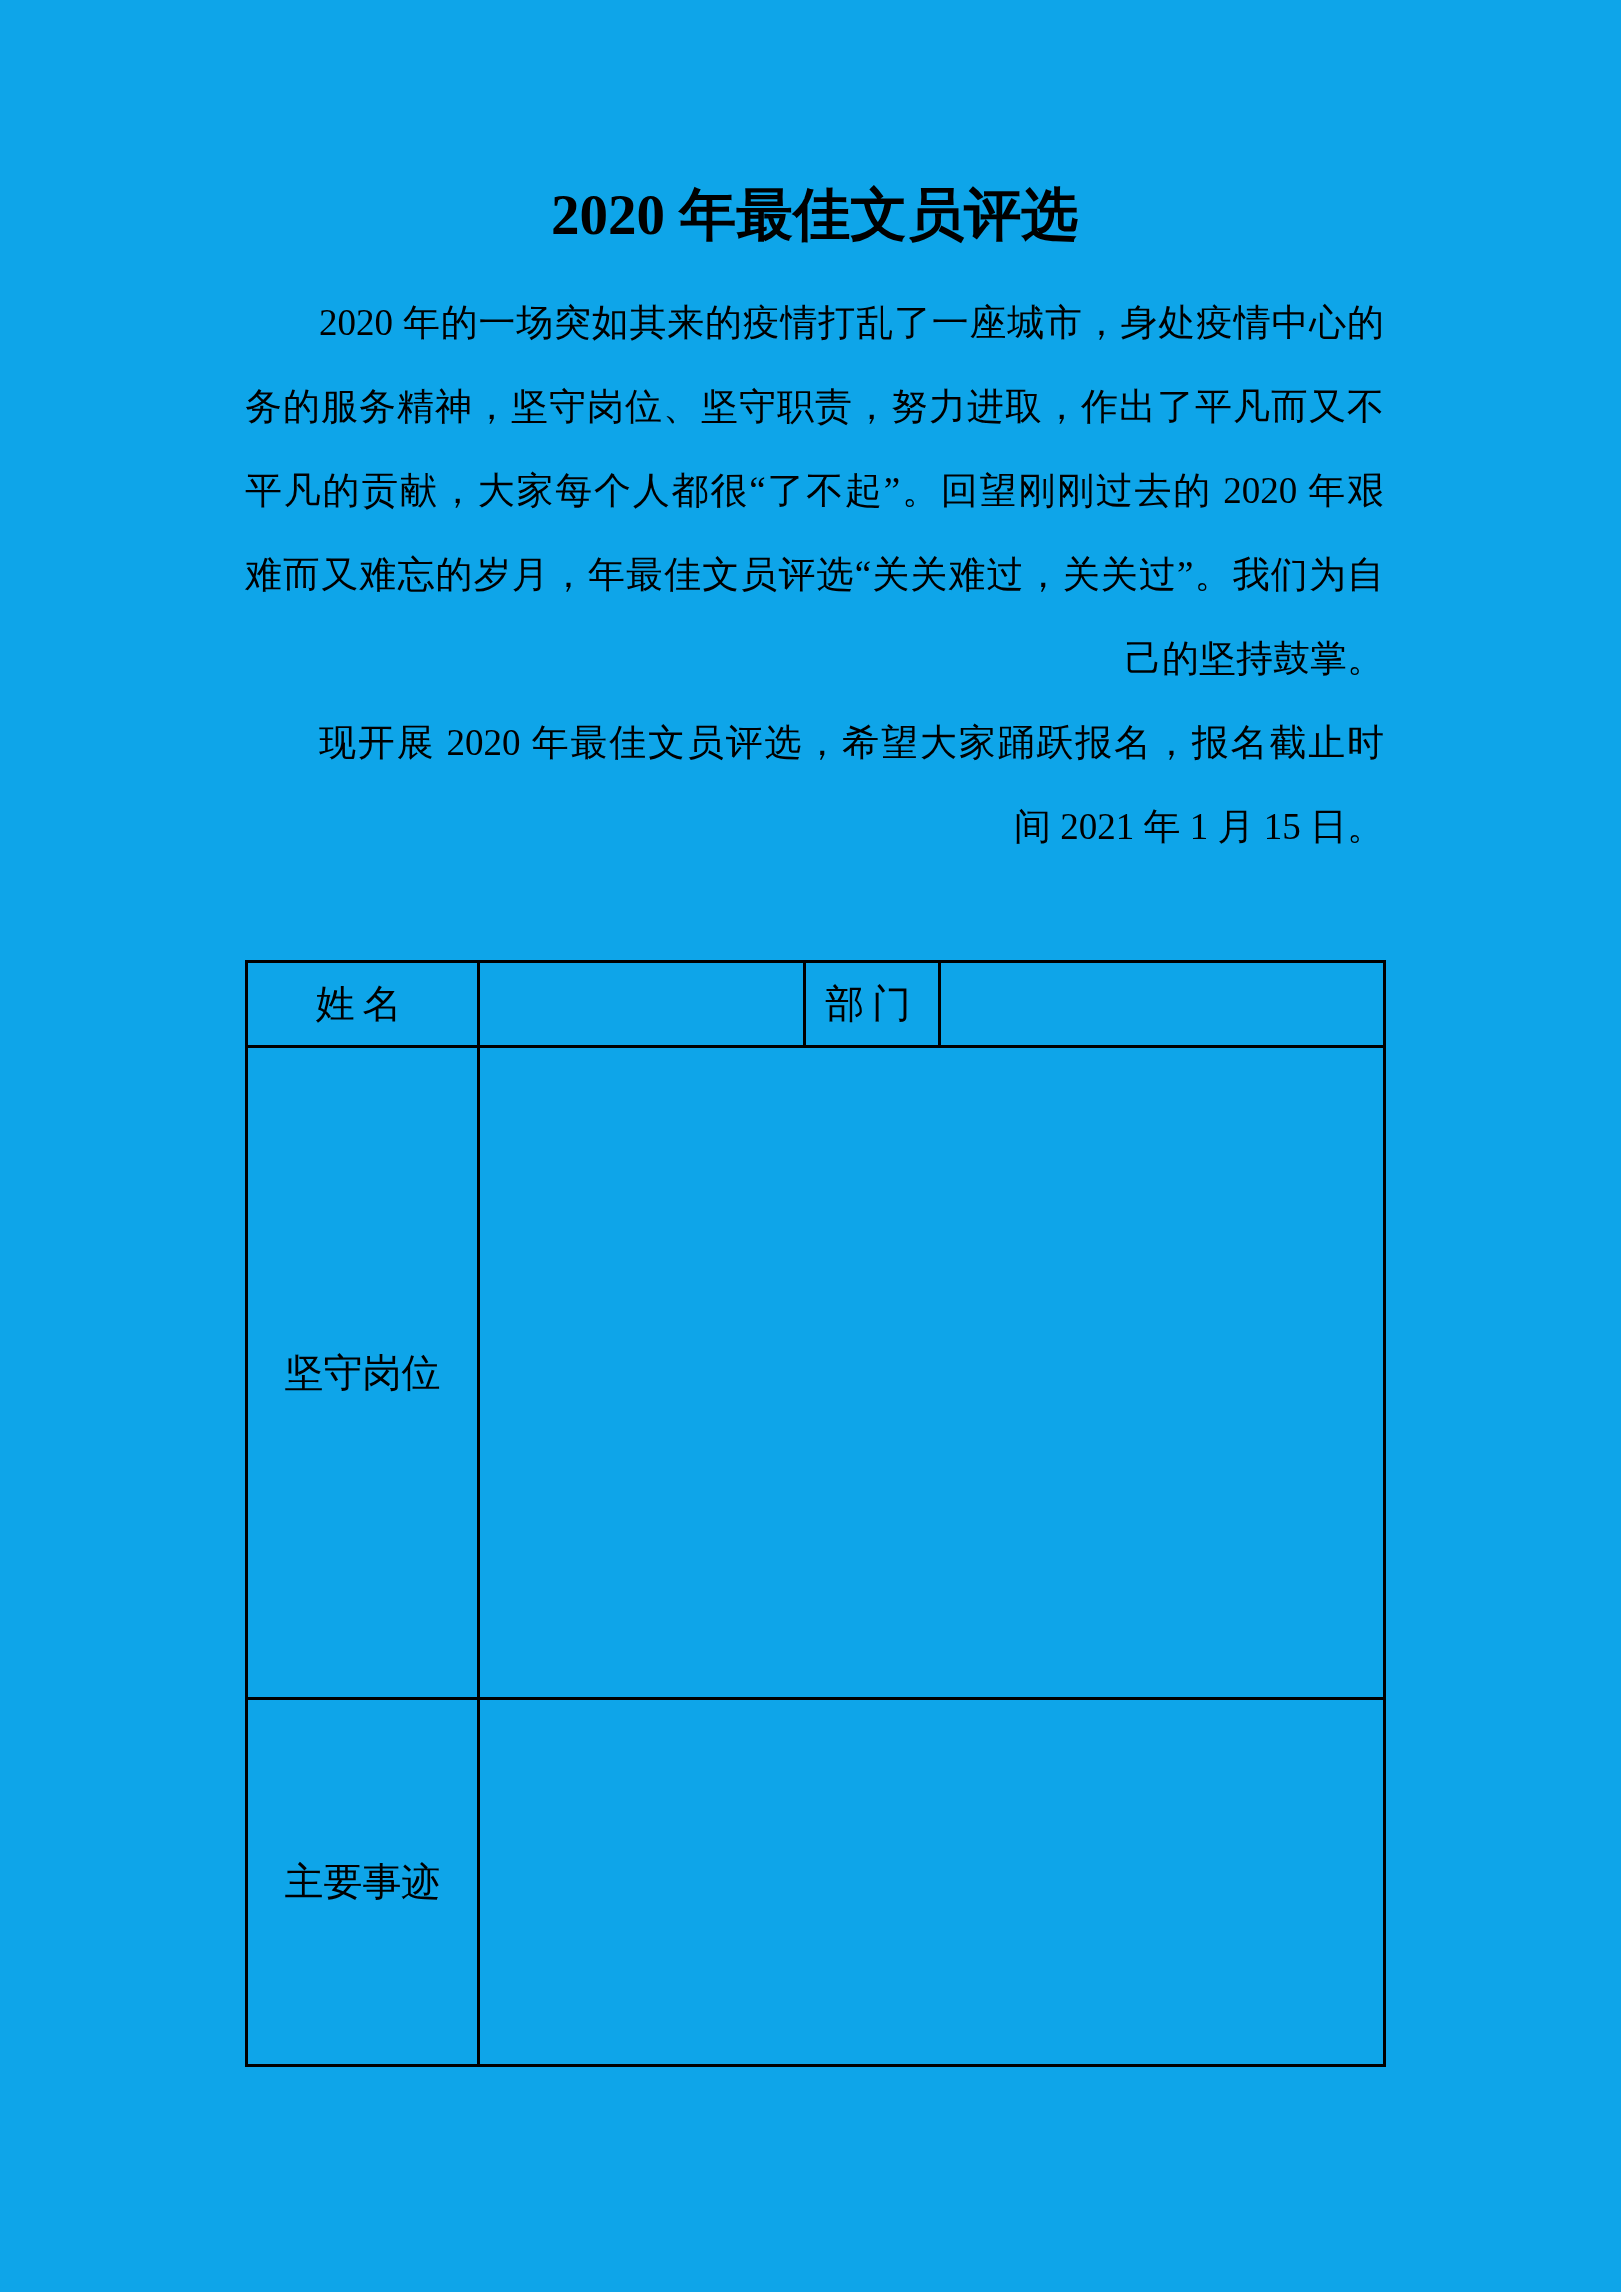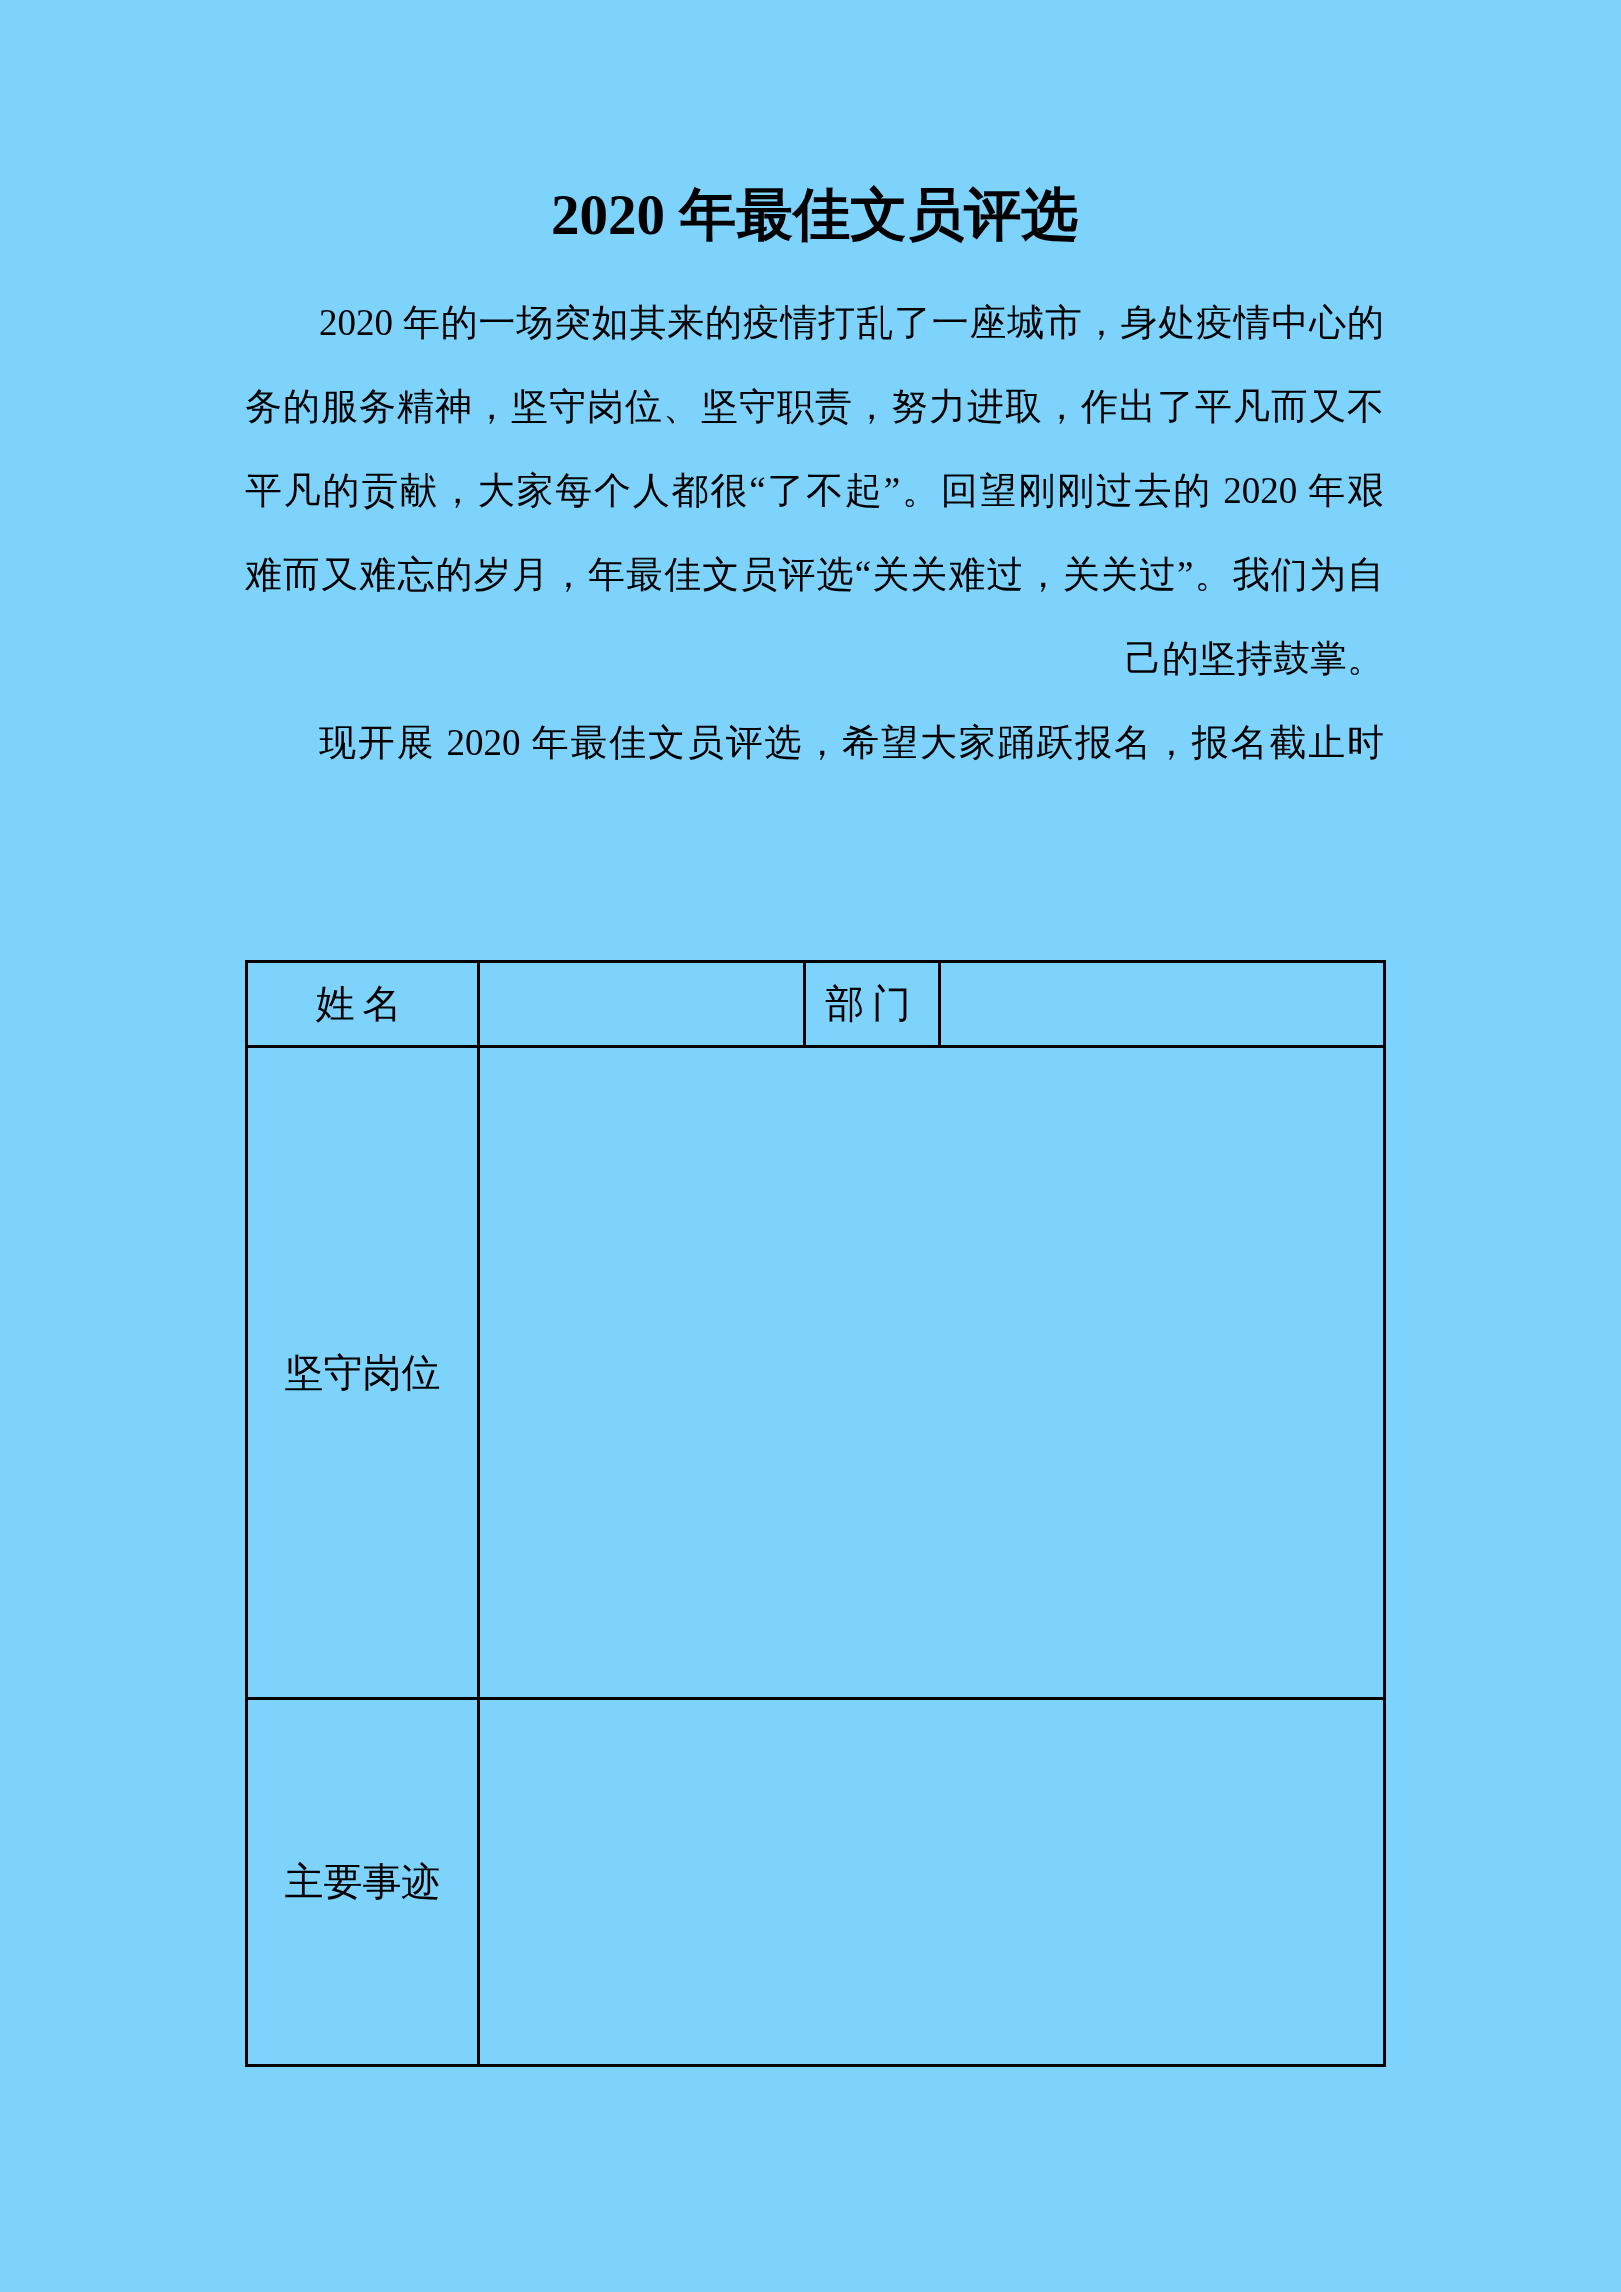--- a/index.html
+++ b/index.html
@@ -1,21 +1,21 @@
 <!DOCTYPE html>
 <html><head>
 <meta charset="utf-8">
 <style>
   * { margin: 0; padding: 0; box-sizing: border-box; }
   html, body { background: #ffffff; }
   .page {
     position: relative;
     width: 1621px;
     height: 2293px;
-    background: #7dd3fc;
+    background: #0ea5e9;
     color: #000000;
     font-family: "Liberation Serif", "DejaVu Serif", serif;
     overflow: hidden;
   }
   .title {
     position: absolute;
     top: 174px;
     left: 245px;
     width: 1139px;
     text-align: center;
@@ -79,20 +79,21 @@
 
   <h1 class="title">2020 年最佳文员评选</h1>
 
   <div class="body-text">
     <div class="line indent fill">2020 年的一场突如其来的疫情打乱了一座城市，身处疫情中心的</div>
     <div class="line fill">务的服务精神，坚守岗位、坚守职责，努力进取，作出了平凡而又不</div>
     <div class="line fill">平凡的贡献，大家每个人都很“了不起”。回望刚刚过去的 2020 年艰</div>
     <div class="line fill">难而又难忘的岁月，年最佳文员评选“关关难过，关关过”。我们为自</div>
     <div class="line">己的坚持鼓掌。</div>
     <div class="line indent fill">现开展 2020 年最佳文员评选，希望大家踊跃报名，报名截止时</div>
+    <div class="line">间 2021 年 1 月 15 日。</div>
   </div>
 
   <table class="form-table">
     <colgroup>
       <col style="width:232px">
       <col style="width:326px">
       <col style="width:135px">
       <col style="width:445px">
     </colgroup>
     <tbody>

